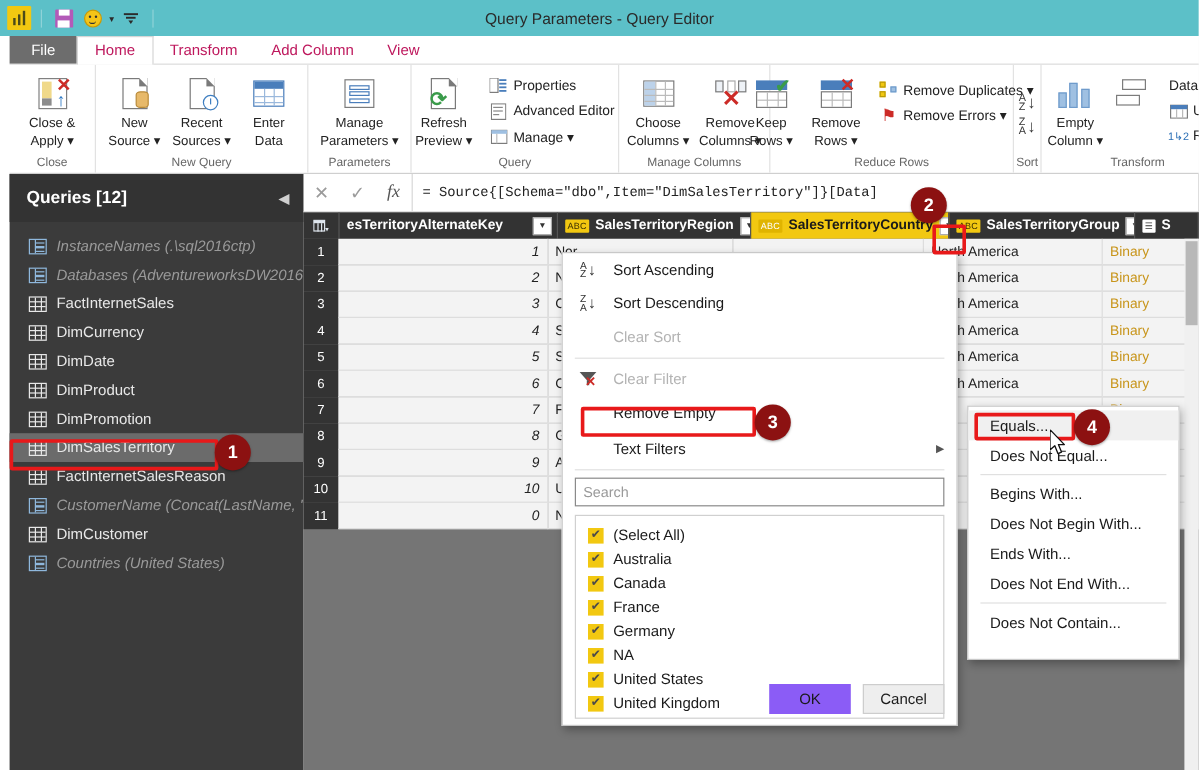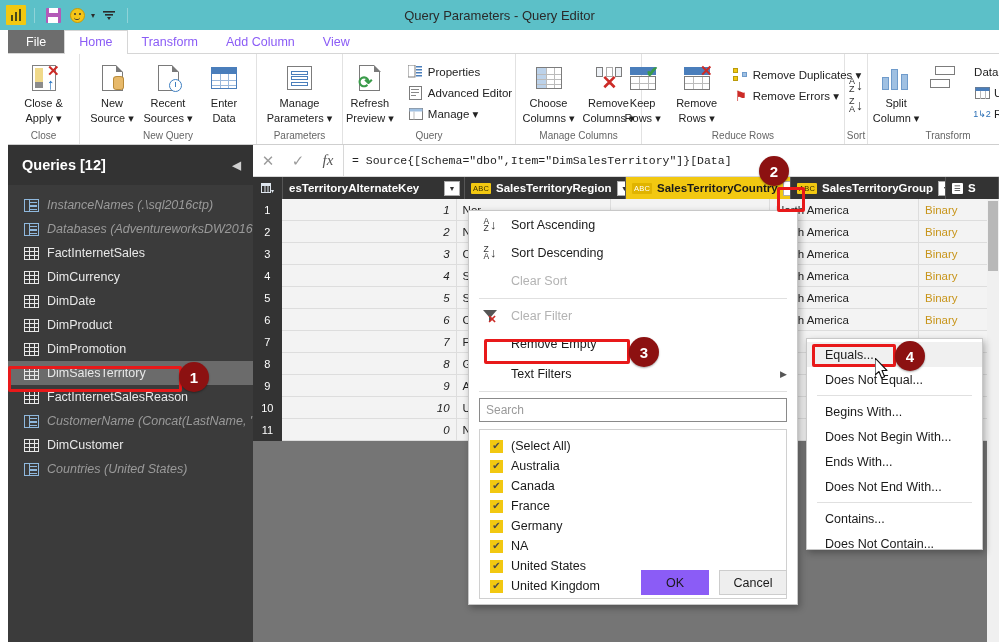--- a/index.html
+++ b/index.html
@@ -60,21 +60,21 @@
   }
 
   
   .tabstrip {
     position: absolute; left: 8px; top: 30px; width: 991px; height: 24px;
     background: #ffffff; display: flex; align-items: stretch;
     border-bottom: 1px solid #d6d6d6;
   }
   .tab {
     padding: 0 14px; display: flex; align-items: center;
-    font-size: 12.5px; color: #8b5cf6; cursor: default;
+    font-size: 12.5px; color: #be185d; cursor: default;
   }
   .tab.file { background: #6d6d6d; color: #fff; padding: 0 18px; }
   .tab.active {
     background: #fff; border-left: 1px solid #d6d6d6; border-right: 1px solid #d6d6d6;
     border-top: 1px solid #d6d6d6; margin-bottom: -1px; padding-bottom: 1px;
   }
 
   
   .ribbon {
     position: absolute; left: 8px; top: 54px; width: 991px; height: 91px;
@@ -589,21 +589,21 @@
     <div class="rgroup" style="width:160px;border-right:none">
       <div class="rgroup-items">
         <div class="bigbtn" style="width:54px">
           <span class="ico">
             <span class="ic-split">
                 <span class="b" style="left:0;height:13px"></span>
                 <span class="b" style="left:9px;height:21px"></span>
                 <span class="b" style="left:19px;height:16px"></span>
               </span>
           </span>
-          <span class="lbl">Split</span>
+          <span class="lbl">Empty</span>
           <span class="lbl">Column ▾</span>
         </div>
         <div class="bigbtn" style="width:44px">
           <span class="ico">
             <span class="ic-group">
                 <span class="box" style="left:5px;top:0"></span>
                 <span class="box" style="left:0;top:13px"></span>
               </span>
           </span>
           <span class="lbl" style="visibility:hidden">Split</span>
@@ -999,23 +999,20 @@
       <span>Does Not Begin With...</span>
     </div>
     <div class="menuitem">
       <span>Ends With...</span>
     </div>
     <div class="menuitem">
       <span>Does Not End With...</span>
     </div>
     <div class="menu-sep"></div>
     <div class="menuitem">
-      <span>Contains...</span>
-    </div>
-    <div class="menuitem">
       <span>Does Not Contain...</span>
     </div>
   </div>
 
   <div class="redbox" style="left:8px; top:366px; width:174px; height:26px;"></div>
   <div class="redbox" style="left:777px; top:187px; width:28px; height:25px;"></div>
   <div class="redbox" style="left:484px; top:339px; width:146px; height:25px;"></div>
   <div class="redbox" style="left:812px; top:344px; width:84px; height:23px;"></div>
 
   <div class="badge" style="left:179px; top:362px;">1</div>

